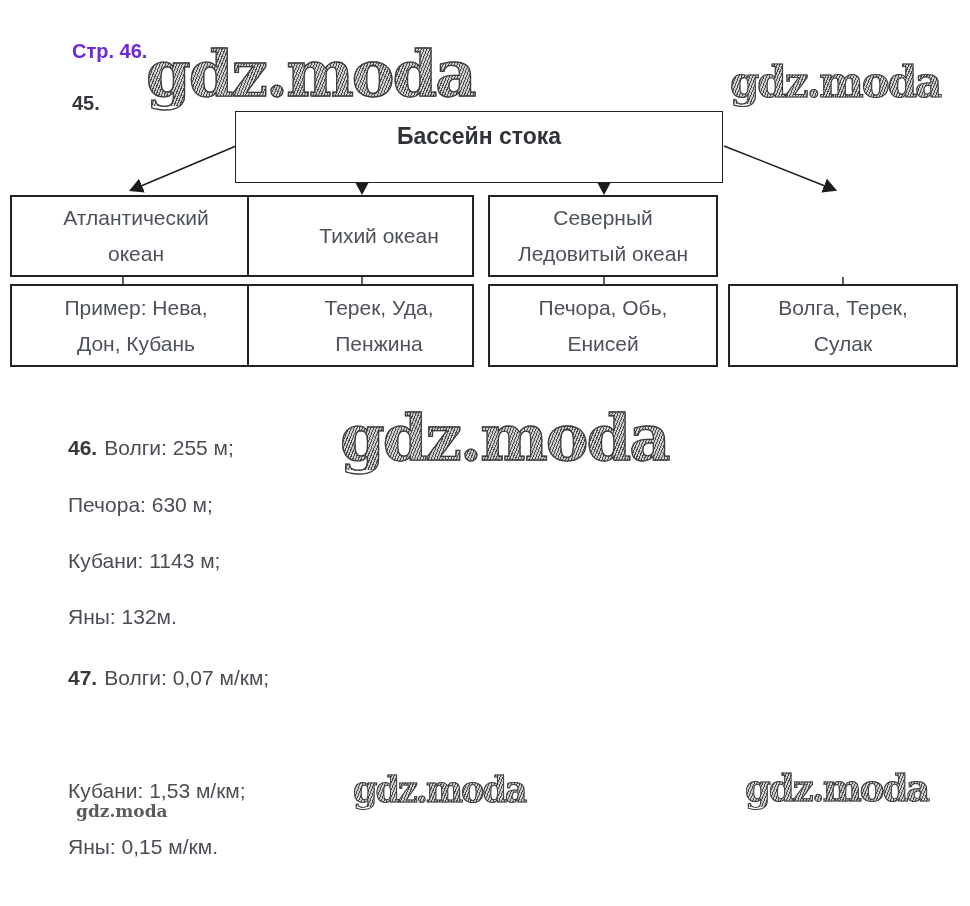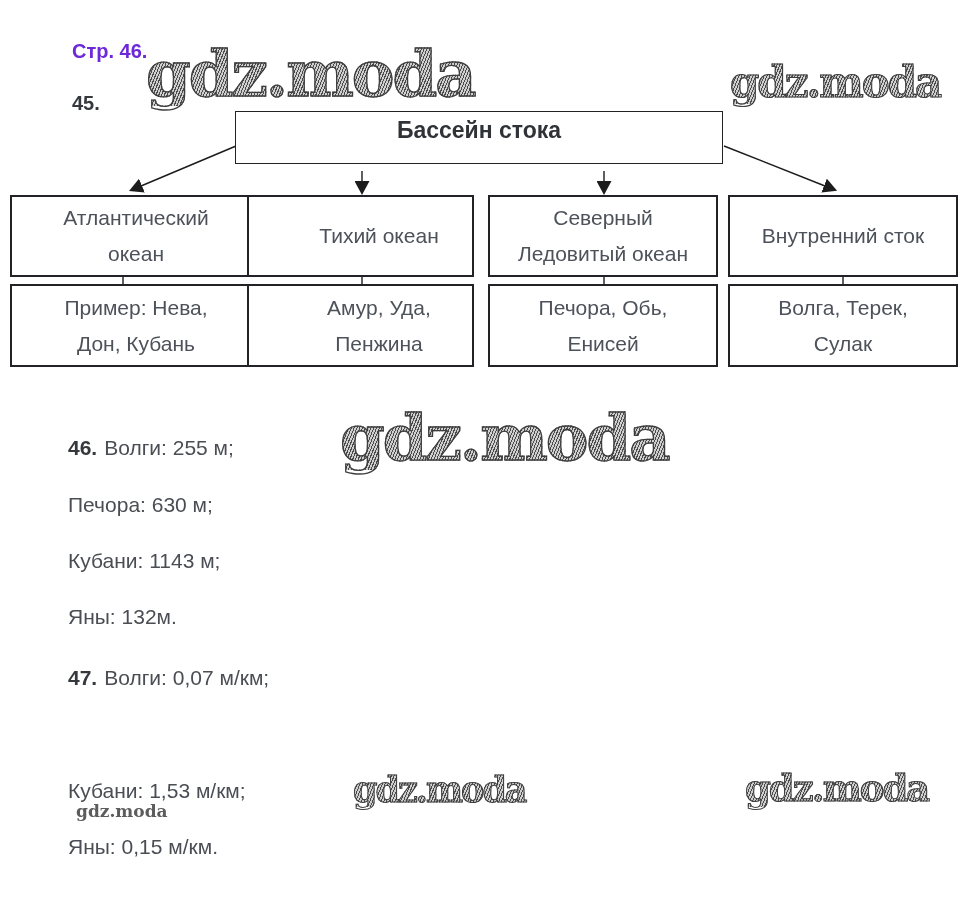--- a/index.html
+++ b/index.html
@@ -32,23 +32,24 @@
     display: flex;
     align-items: center;
     justify-content: center;
     text-align: center;
     color: #4d525a;
     font-size: 21px;
     line-height: 36px;
     white-space: pre-line;
   }
   .root-box {
-    left: 235px; top: 111px; width: 488px; height: 53px;
+    left: 235px; top: 111px; width: 488px; height: 72px;
     border-width: 1.5px;
     align-items: flex-start;
+    padding-top: 6px;
     font-weight: 700;
     font-size: 23px;
     color: #2f3338;
   }
   .row-branch { top: 195px; height: 82px; }
   .row-example { top: 284px; height: 83px; }
   .col-1 { left: 10px;  width: 252px; }
   .col-2 { left: 247px; width: 227px; padding-left: 37px; }
   .col-3 { left: 488px; width: 230px; }
   .col-4 { left: 728px; width: 230px; }
@@ -133,30 +134,27 @@
     <span>Атлантический
 океан</span>
   </div>
   <div class="dbox row-branch col-2">
     <span>Тихий океан</span>
   </div>
   <div class="dbox row-branch col-3">
     <span>Северный
 Ледовитый океан</span>
   </div>
-  <div class="dbox row-branch col-4">
-    <span>Внутренний сток</span>
-  </div>
 
   <div class="dbox row-example col-1">
     <span>Пример: Нева,
 Дон, Кубань</span>
   </div>
   <div class="dbox row-example col-2">
-    <span>Амур, Уда,
+    <span>Терек, Уда,
 Пенжина</span>
   </div>
   <div class="dbox row-example col-3">
     <span>Печора, Обь,
 Енисей</span>
   </div>
   <div class="dbox row-example col-4">
     <span>Волга, Терек,
 Сулак</span>
   </div>

